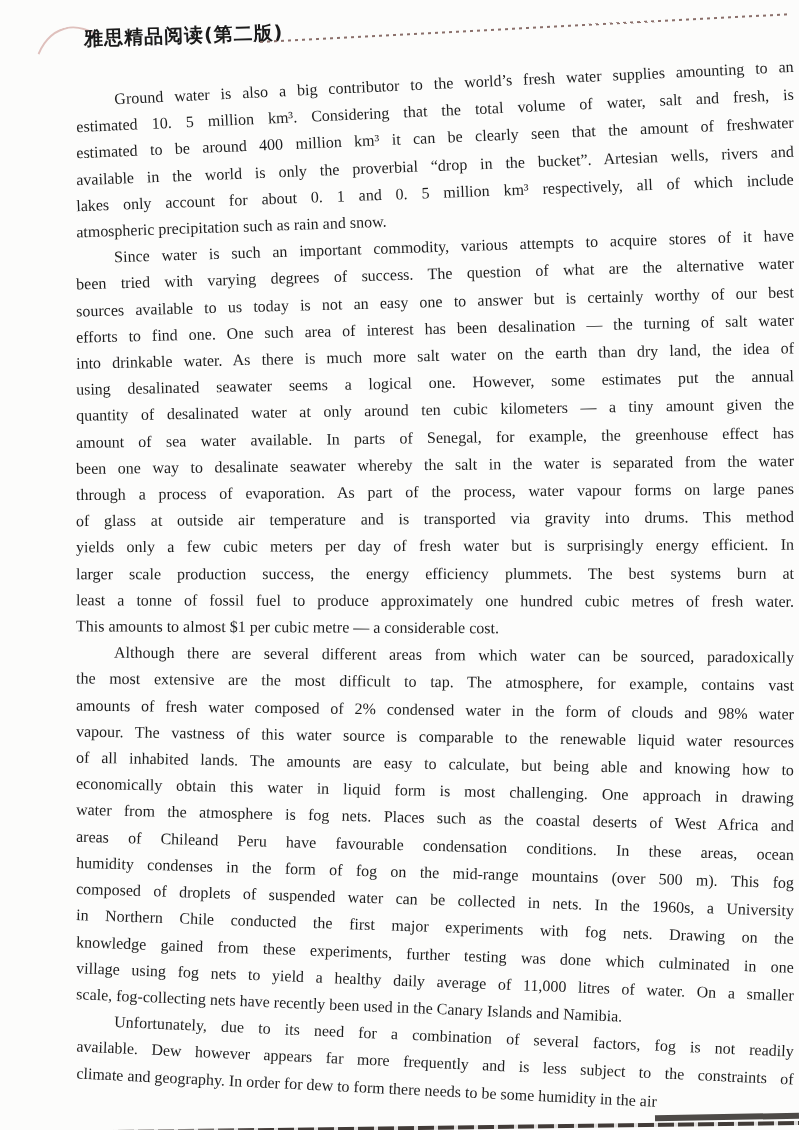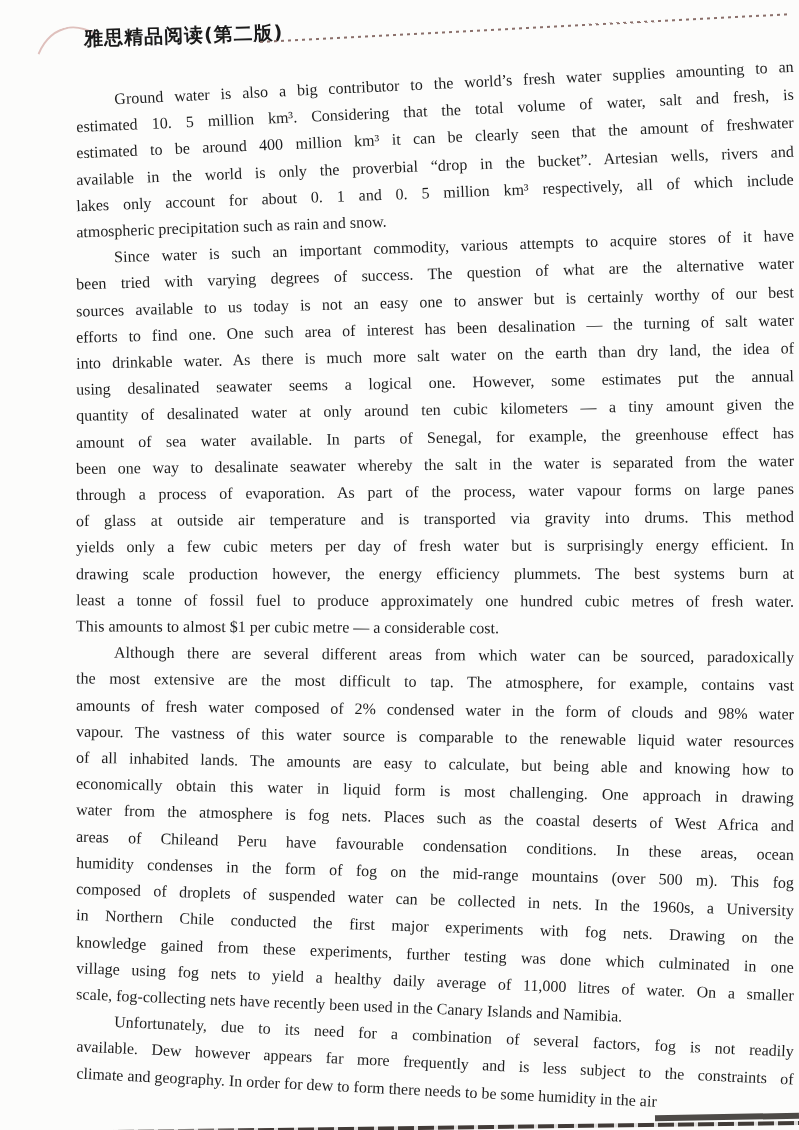--- a/index.html
+++ b/index.html
@@ -130,21 +130,21 @@
         <div class="text-line" style="transform: rotate(-1.53deg);">sources available to us today is not an easy one to answer but is certainly worthy of our best</div>
         <div class="text-line" style="transform: rotate(-1.38deg);">efforts to find one. One such area of interest has been desalination — the turning of salt water</div>
         <div class="text-line" style="transform: rotate(-1.23deg);">into drinkable water. As there is much more salt water on the earth than dry land, the idea of</div>
         <div class="text-line" style="transform: rotate(-1.08deg);">using desalinated seawater seems a logical one. However, some estimates put the annual</div>
         <div class="text-line" style="transform: rotate(-0.93deg);">quantity of desalinated water at only around ten cubic kilometers — a tiny amount given the</div>
         <div class="text-line" style="transform: rotate(-0.78deg);">amount of sea water available. In parts of Senegal, for example, the greenhouse effect has</div>
         <div class="text-line" style="transform: rotate(-0.63deg);">been one way to desalinate seawater whereby the salt in the water is separated from the water</div>
         <div class="text-line" style="transform: rotate(-0.49deg);">through a process of evaporation. As part of the process, water vapour forms on large panes</div>
         <div class="text-line" style="transform: rotate(-0.34deg);">of glass at outside air temperature and is transported via gravity into drums. This method</div>
         <div class="text-line" style="transform: rotate(-0.19deg);">yields only a few cubic meters per day of fresh water but is surprisingly energy efficient. In</div>
-        <div class="text-line" style="transform: rotate(-0.04deg);">drawing scale production however, the energy efficiency plummets. The best systems burn at</div>
+        <div class="text-line" style="transform: rotate(-0.04deg);">larger scale production success, the energy efficiency plummets. The best systems burn at</div>
         <div class="text-line" style="transform: rotate(0.11deg);">least a tonne of fossil fuel to produce approximately one hundred cubic metres of fresh water.</div>
         <div class="text-line last" style="transform: rotate(0.26deg);">This amounts to almost $1 per cubic metre — a considerable cost.</div>
       </div>
     <div class="para">
         <div class="text-line first" style="transform: rotate(0.41deg);">Although there are several different areas from which water can be sourced, paradoxically</div>
         <div class="text-line" style="transform: rotate(0.56deg);">the most extensive are the most difficult to tap. The atmosphere, for example, contains vast</div>
         <div class="text-line" style="transform: rotate(0.71deg);">amounts of fresh water composed of 2% condensed water in the form of clouds and 98% water</div>
         <div class="text-line" style="transform: rotate(0.86deg);">vapour. The vastness of this water source is comparable to the renewable liquid water resources</div>
         <div class="text-line" style="transform: rotate(1.01deg);">of all inhabited lands. The amounts are easy to calculate, but being able and knowing how to</div>
         <div class="text-line" style="transform: rotate(1.16deg);">economically obtain this water in liquid form is most challenging. One approach in drawing</div>

